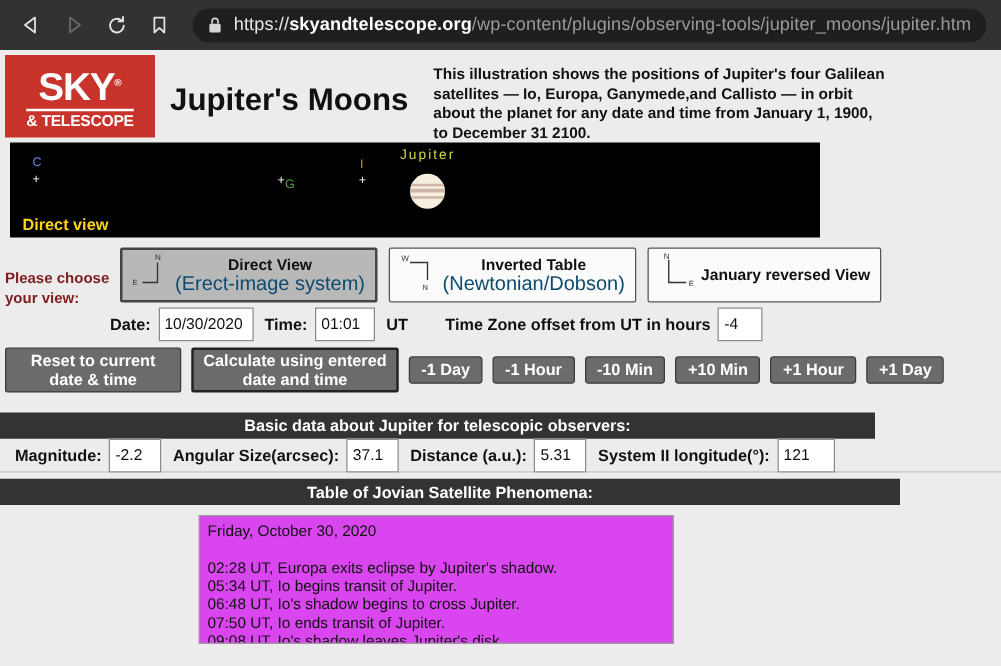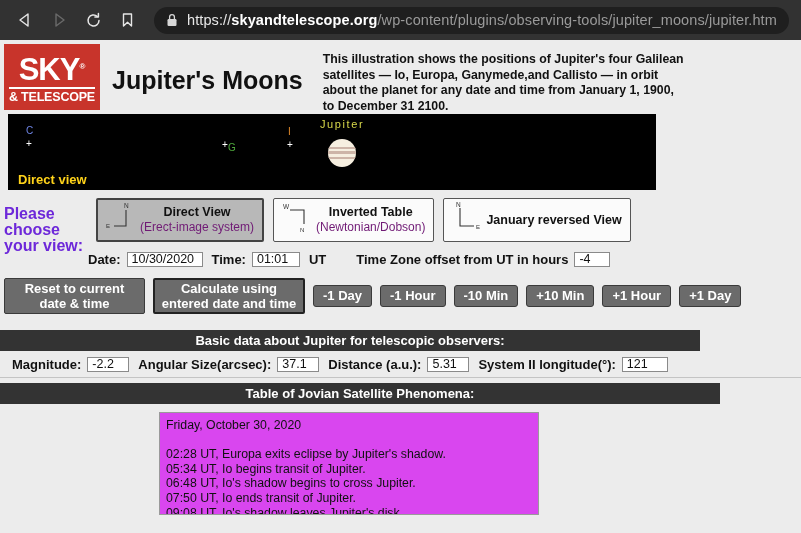--- a/index.html
+++ b/index.html
@@ -59,21 +59,21 @@
   }
 
   
   #site-header {
     display: flex;
     align-items: flex-start;
     padding: 4px 0 0 4px;
     height: 74px;
   }
   #logo {
-    width: 96px; height: 66px;
+    width: 120px; height: 66px;
     background: #c8342b;
     display: flex;
     flex-direction: column;
     align-items: center;
     justify-content: center;
     flex: none;
     padding-top: 2px;
   }
   #logo-sky {
     color: #ffffff;
@@ -168,23 +168,23 @@
   }
 
   
   #view-row {
     display: flex;
     align-items: center;
     padding: 6px 0 0 4px;
     height: 54px;
   }
   #view-prompt {
-    font-size: 16px;
-    font-weight: bold;
-    color: #6d28d9;
+    font-size: 12px;
+    font-weight: bold;
+    color: #7f1d1d;
     line-height: 16px;
     width: 92px;
     flex: none;
     margin-top: 20px;
   }
   .view-btn {
     height: 44px;
     border: 1px solid #555;
     background: #fbfbfb;
     display: flex;
@@ -196,41 +196,41 @@
   .view-btn.selected {
     background: #b8b8b8;
     border: 2px solid #444;
   }
   .view-btn .compass { width: 34px; flex: none; }
   .view-btn .vlabels { text-align: center; padding-left: 2px; }
   .view-btn .vtitle {
     font-size: 12.5px; font-weight: bold; color: #111; line-height: 15px;
   }
   .view-btn .vsub {
-    font-size: 12px; color: #701a75; line-height: 15px;
+    font-size: 16px; color: #0c4a6e; line-height: 15px;
   }
 
   
   #date-row {
     display: flex;
     align-items: center;
     padding-left: 88px;
     height: 30px;
     font-size: 13px;
     font-weight: bold;
     color: #111;
   }
   #date-row .lbl { margin-right: 6px; }
   .txt-input {
     border: 1px solid #8a8a8a;
     background: #ffffff;
     font-family: "Liberation Sans", sans-serif;
     font-size: 12.5px;
     color: #111;
-    height: 15px;
+    height: 27px;
     padding: 0 4px;
     margin-right: 9px;
     line-height: 17px;
   }
 
   
   #action-row {
     display: flex;
     align-items: center;
     padding: 3px 0 0 4px;
@@ -442,21 +442,21 @@
     <input class="txt-input" style="width: 76px;" value="10/30/2020">
     <span class="lbl">Time:</span>
     <input class="txt-input" style="width: 48px;" value="01:01">
     <span class="lbl" style="margin-right:30px;">UT</span>
     <span class="lbl">Time Zone offset from UT in hours</span>
     <input class="txt-input" style="width: 36px;" value="-4">
   </div>
 
   <div id="action-row">
     <div class="big-btn" style="width:141px;">Reset to current date &amp; time</div>
-    <div class="big-btn raised" style="width:152px;">Calculate using entered date and time</div>
+    <div class="big-btn raised" style="width:166px;">Calculate using entered date and time</div>
     <div id="step-buttons" style="display:flex;">
         <div class="step-btn">-1 Day</div>
         <div class="step-btn">-1 Hour</div>
         <div class="step-btn">-10 Min</div>
         <div class="step-btn">+10 Min</div>
         <div class="step-btn">+1 Hour</div>
         <div class="step-btn">+1 Day</div>
       </div>
   </div>
 

